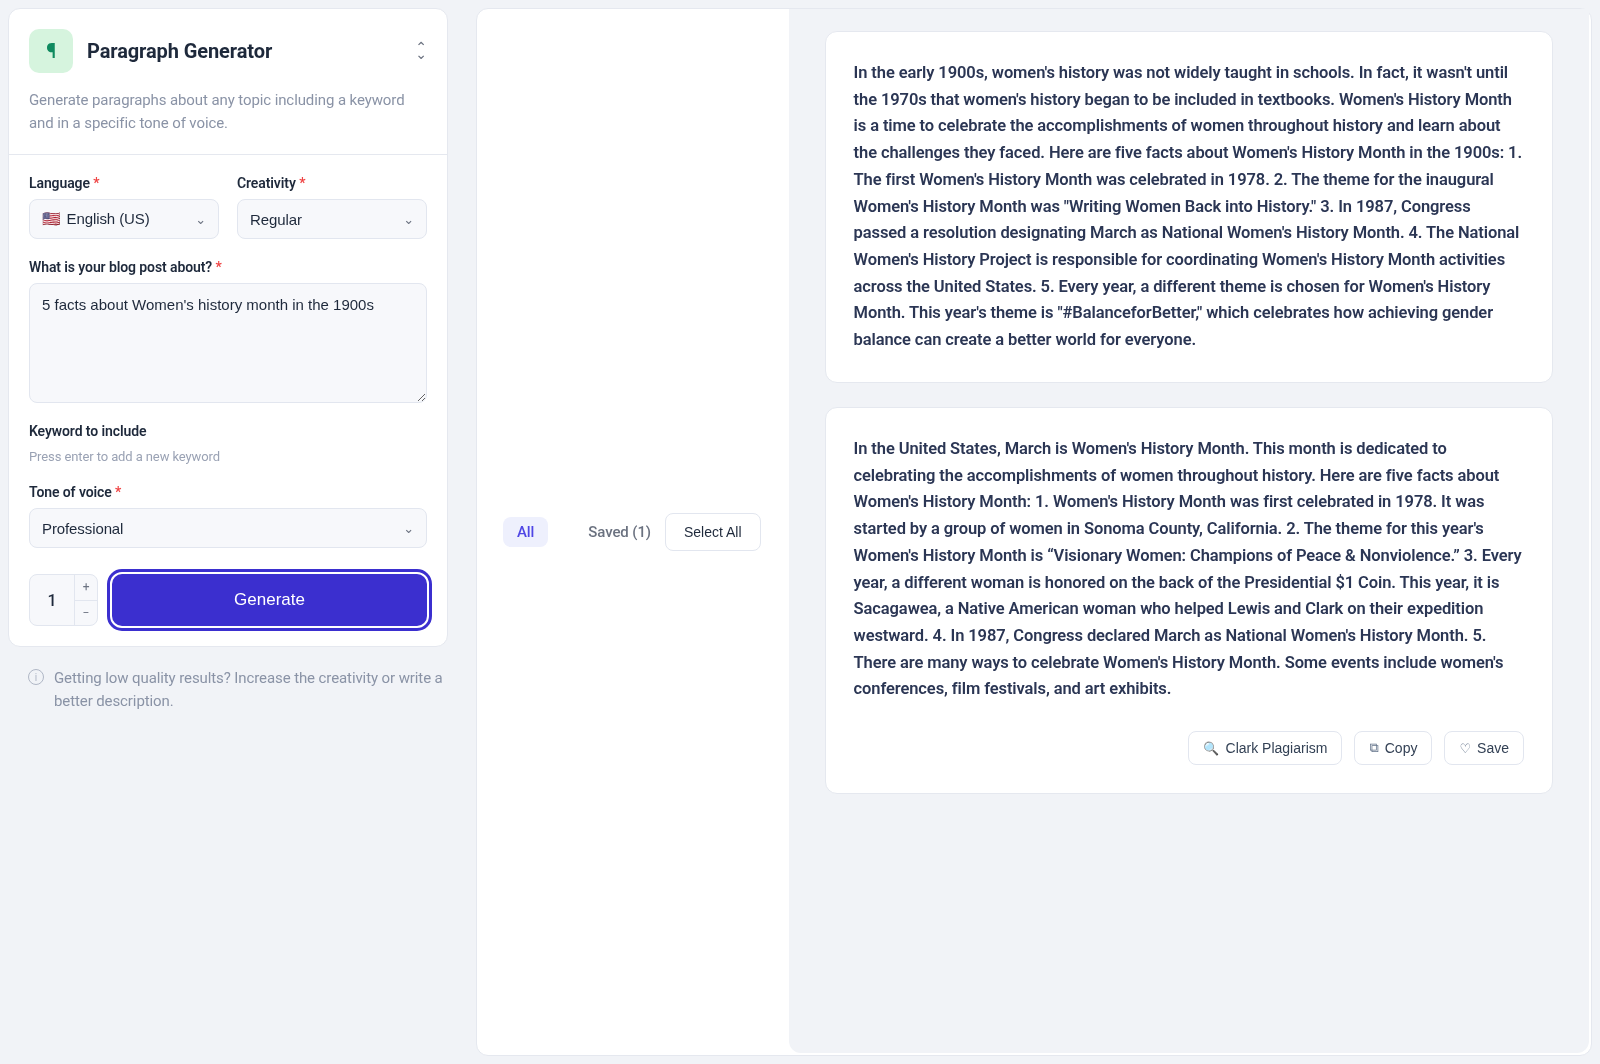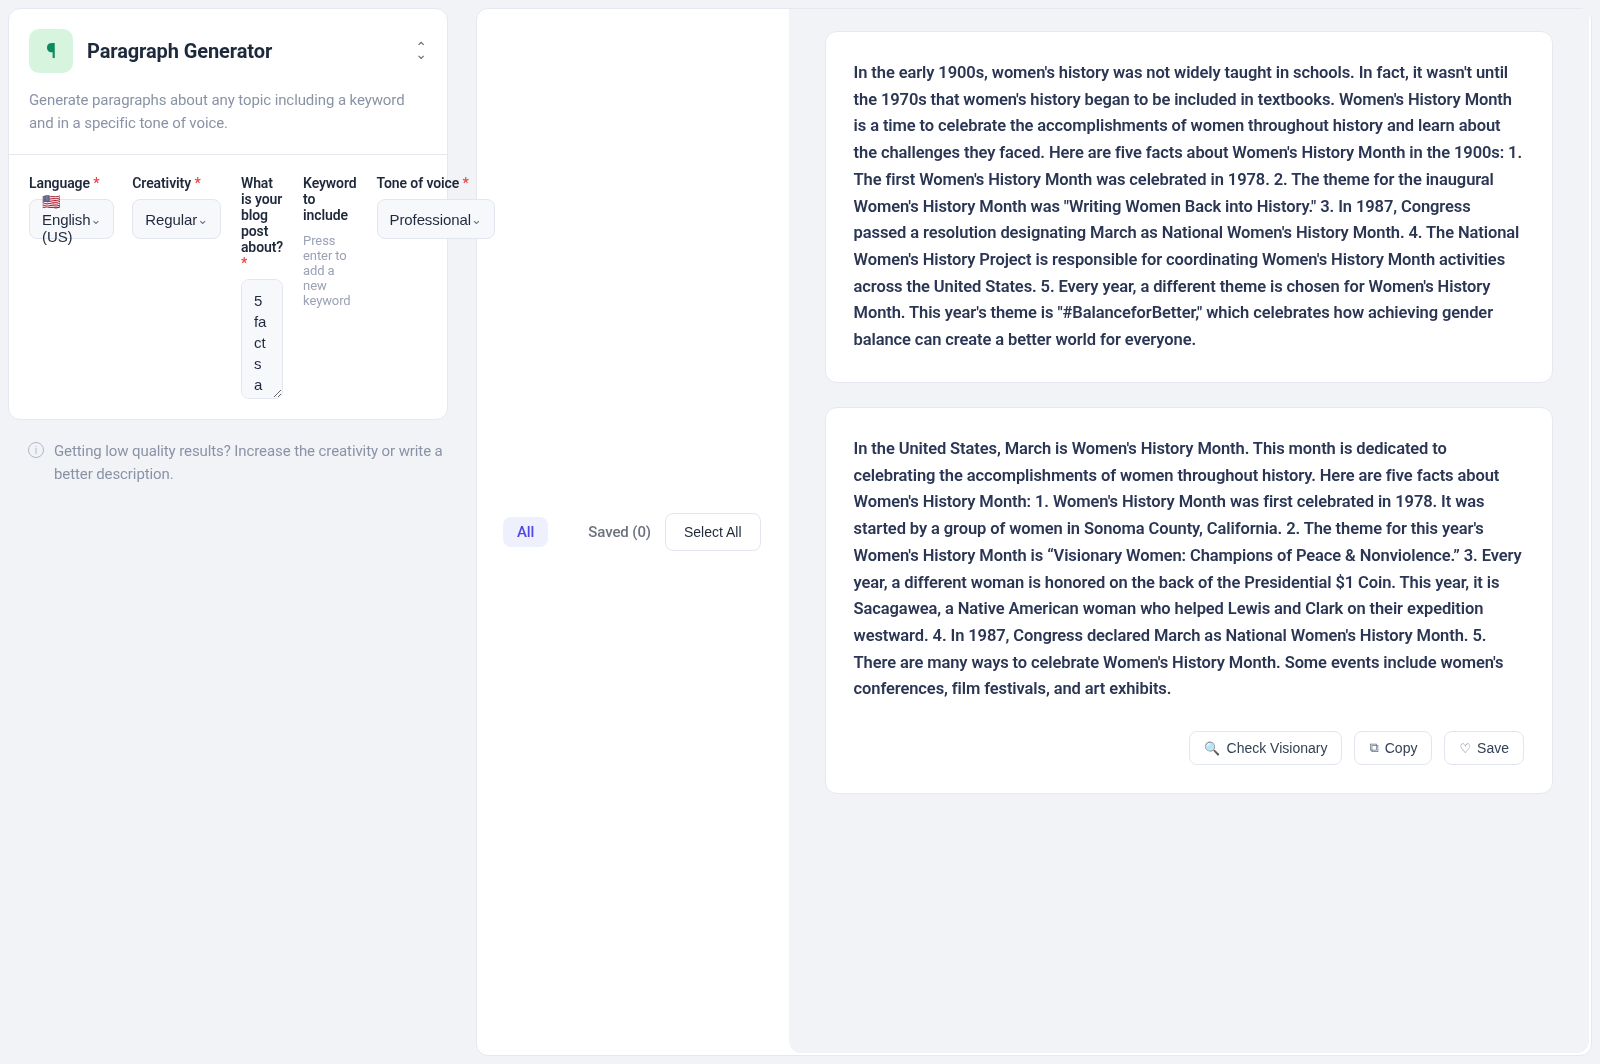--- a/index.html
+++ b/index.html
@@ -65,21 +65,21 @@
   }
   .tool-desc {
     margin-top: 16px;
     color: #8a93a6;
     font-size: 15px;
     line-height: 1.5;
   }
   .form-body {
     padding: 20px;
     display: flex;
-    flex-direction: row;
+    flex-direction: column;
     gap: 20px;
   }
   .row2 {
     display: flex;
     gap: 18px;
   }
   .field {
     display: flex;
     flex-direction: column;
     gap: 8px;
@@ -369,37 +369,37 @@
     <div class="tip">
       <div class="tip-icon">i</div>
       <div>Getting low quality results? Increase the creativity or write a better description.</div>
     </div>
   </div>
 
   <div class="right-panel">
     <div class="results-header">
       <div class="tabs">
         <div class="tab active">All</div>
-        <div class="tab">Saved (0)</div>
+        <div class="tab">Saved (1)</div>
       </div>
       <button class="select-all-btn">Select All</button>
     </div>
 
     <div class="results-body">
 
       <div class="result-card">
         <div class="result-text">In the early 1900s, women's history was not widely taught in schools. In fact, it wasn't until the 1970s that women's history began to be included in textbooks. Women's History Month is a time to celebrate the accomplishments of women throughout history and learn about the challenges they faced. Here are five facts about Women's History Month in the 1900s: 1. The first Women's History Month was celebrated in 1978. 2. The theme for the inaugural Women's History Month was "Writing Women Back into History." 3. In 1987, Congress passed a resolution designating March as National Women's History Month. 4. The National Women's History Project is responsible for coordinating Women's History Month activities across the United States. 5. Every year, a different theme is chosen for Women's History Month. This year's theme is "#BalanceforBetter," which celebrates how achieving gender balance can create a better world for everyone.</div>
       </div>
 
       <div class="result-card">
         <div class="result-text">In the United States, March is Women's History Month. This month is dedicated to celebrating the accomplishments of women throughout history. Here are five facts about Women's History Month: 1. Women's History Month was first celebrated in 1978. It was started by a group of women in Sonoma County, California. 2. The theme for this year's Women's History Month is “Visionary Women: Champions of Peace &amp; Nonviolence.” 3. Every year, a different woman is honored on the back of the Presidential $1 Coin. This year, it is Sacagawea, a Native American woman who helped Lewis and Clark on their expedition westward. 4. In 1987, Congress declared March as National Women's History Month. 5. There are many ways to celebrate Women's History Month. Some events include women's conferences, film festivals, and art exhibits.</div>
         <div class="result-actions">
           <button class="action-btn">
             <span class="ic">🔍</span>
-            <span>Check Visionary</span>
+            <span>Clark Plagiarism</span>
           </button>
           <button class="action-btn">
             <span class="ic">⧉</span>
             <span>Copy</span>
           </button>
           <button class="action-btn">
             <span class="ic">♡</span>
             <span>Save</span>
           </button>
         </div>

